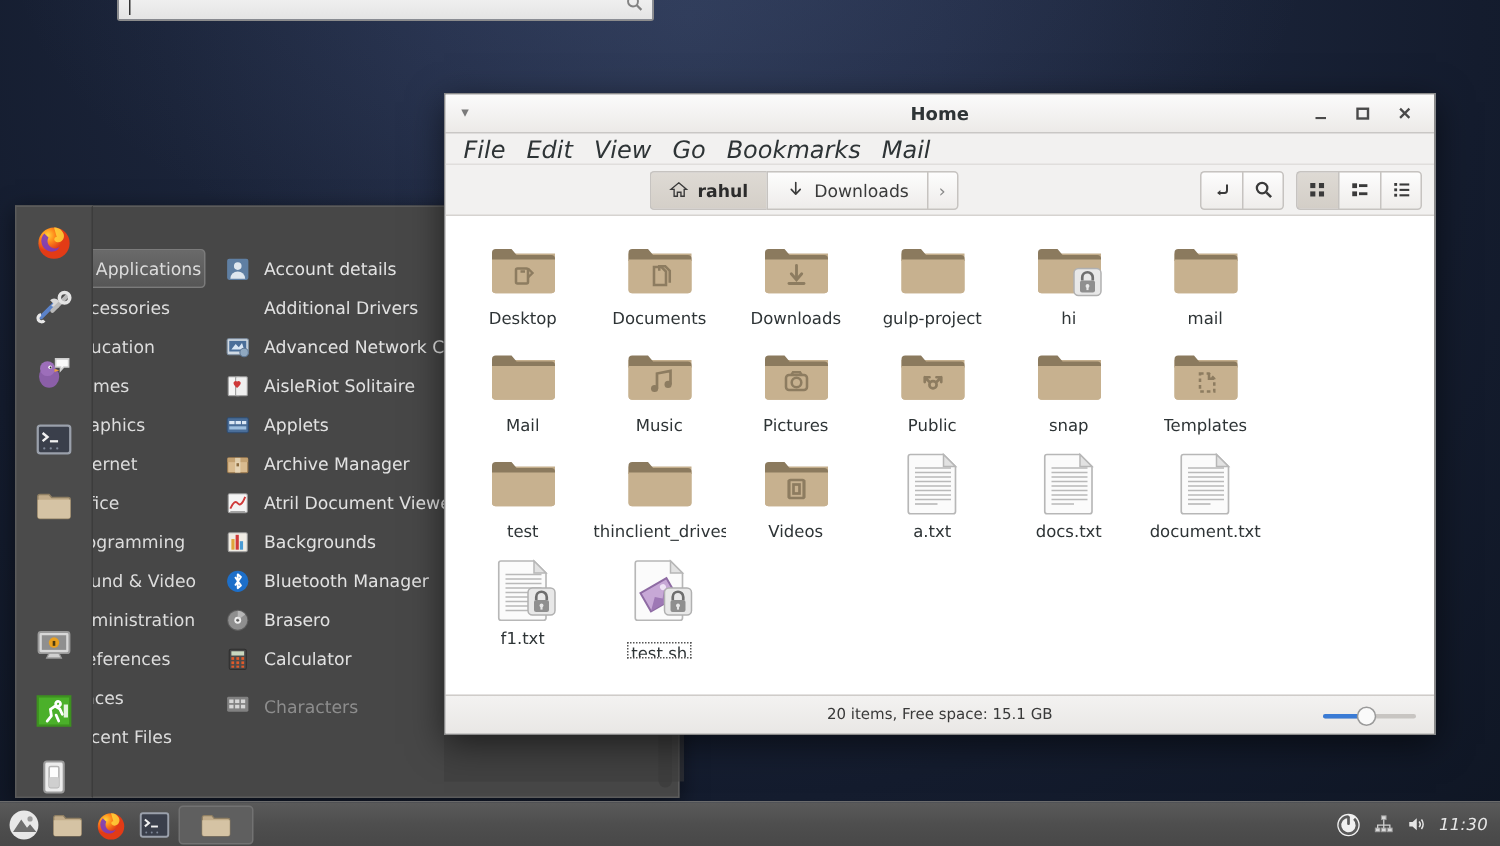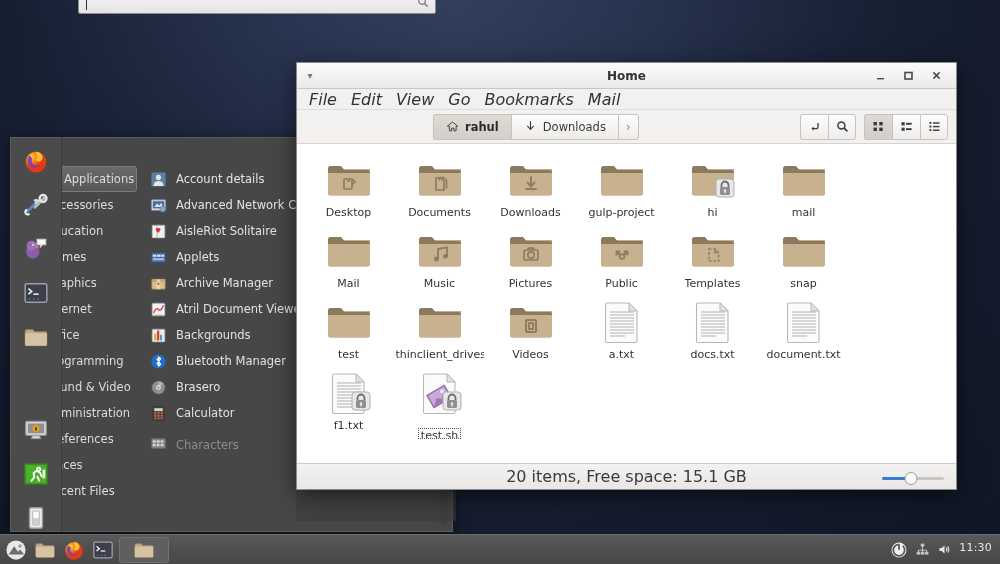--- a/index.html
+++ b/index.html
@@ -24,21 +24,21 @@
   }
 
   
   #panel{
     position:absolute; left:0; bottom:0; width:1000px; height:30px;
     background:linear-gradient(180deg,#5a5a5a 0%,#4e4e4e 50%,#484848 100%);
     border-top:1px solid #6b6b6b;
     display:flex; align-items:center;
   }
   .panel-left{ display:flex; align-items:center; gap:3px; padding-left:3px; }
-  .panel-right{ margin-left:auto; display:flex; gap:7px; padding-right:8px; }
+  .panel-right{ margin-left:auto; display:flex; align-items:center; gap:7px; padding-right:8px;font-style:italic; }
   .tb-btn{
     width:26px;height:26px;display:flex;align-items:center;justify-content:center;
     border-radius:3px;
   }
   .tb-btn.active{ background:#5f5f5f; border:1px solid #727272; }
   .clock{ color:#e7e7e7; font-size:11px; letter-spacing:.2px;}
 
   
   #dock{
     position:absolute; left:10px; top:137px; width:52px; height:395px;
@@ -195,21 +195,21 @@
   .flabel{ font-size:11px; color:#2e3436; margin-top:2px; text-align:center; line-height:13px;
            max-width:88px; overflow:hidden; white-space:nowrap; }
   .fitem.sel .flabel{ outline:1px dotted #555; padding:0 2px;margin-top:12px; }
   .lockbadge{ position:absolute; right:1px; bottom:2px; }
 
   #statusbar{
     flex:0 0 26px; height:26px;
     background:linear-gradient(180deg,#f3f2f1,#e9e7e5);
     border-top:1px solid #cfccc9;
     display:flex; align-items:center; justify-content:center; position:relative;
-    font-size:16px; color:#3a3a3a;
+    font-size:10px; color:#3a3a3a;
   }
   #zoomslider{
     position:absolute; right:12px; top:6px; width:62px; height:14px;
   }
 </style>
 </head>
 <body>
 
 <div id="desktop">
   <div id="desktop-sheen"></div>
@@ -349,20 +349,23 @@
   <div id="app-col">
       <div class="app">
         <span class="ai">
           <svg width="17" height="17" viewBox="0 0 24 24">
             <rect x="2" y="2" width="20" height="20" rx="2" fill="#5f7fa3"></rect>
             <circle cx="12" cy="9" r="3.6" fill="#dfe7ef"></circle>
             <path d="M5 21 a7 7 0 0 1 14 0z" fill="#dfe7ef"></path>
           </svg>
         </span>
         <span>Account details</span>
+      </div>
+      <div class="app noicon">
+        <span>Additional Drivers</span>
       </div>
       <div class="app">
         <span class="ai">
           <svg width="17" height="17" viewBox="0 0 24 24">
             <rect x="2" y="4" width="20" height="15" rx="1.5" fill="#cfd8e2" stroke="#7d8fa2"></rect>
             <rect x="4" y="6" width="16" height="10" fill="#4a6e99"></rect>
             <path d="M6 14 l4-5 3 3 3-4 2 6z" fill="#d8e6f5"></path>
             <circle cx="18" cy="17" r="4" fill="#8fa8c0" stroke="#5d7693"></circle>
           </svg>
         </span>
@@ -843,37 +846,37 @@
             </svg>
           </div>
           <div class="flabel">Public</div>
         </div>
         <div class="fitem">
           <div class="fico">
             <svg width="48" height="48" viewBox="0 0 48 48">
               <path d="M3 13 h42 v24 a2.5 2.5 0 0 1 -2.5 2.5 H5.5 A2.5 2.5 0 0 1 3 37 Z" fill="#c4ae8c"></path>
               <path d="M3 12.5 a2.5 2.5 0 0 1 2.5-2.5 H16 l3.4 4 H42.5 A2.5 2.5 0 0 1 45 16.5 V18 H3 Z" fill="#8b7a5e"></path>
               <path d="M3 17 h42 v20 a2.5 2.5 0 0 1 -2.5 2.5 H5.5 A2.5 2.5 0 0 1 3 37 Z" fill="#c7b18f"></path>
+            </svg>
+          </div>
+          <div class="flabel">snap</div>
+        </div>
+        <div class="fitem">
+          <div class="fico">
+            <svg width="48" height="48" viewBox="0 0 48 48">
+              <path d="M3 13 h42 v24 a2.5 2.5 0 0 1 -2.5 2.5 H5.5 A2.5 2.5 0 0 1 3 37 Z" fill="#c4ae8c"></path>
+              <path d="M3 12.5 a2.5 2.5 0 0 1 2.5-2.5 H16 l3.4 4 H42.5 A2.5 2.5 0 0 1 45 16.5 V18 H3 Z" fill="#8b7a5e"></path>
+              <path d="M3 17 h42 v20 a2.5 2.5 0 0 1 -2.5 2.5 H5.5 A2.5 2.5 0 0 1 3 37 Z" fill="#c7b18f"></path>
               <g fill="none" stroke="#8d7c60" stroke-width="1.7">
                 <path d="M20 22 h6 l3.5 3.5 V34 h-9.5z" stroke-dasharray="2.4 2"></path>
                 <path d="M26 22 v3.5 h3.5"></path>
               </g>
             </svg>
           </div>
           <div class="flabel">Templates</div>
-        </div>
-        <div class="fitem">
-          <div class="fico">
-            <svg width="48" height="48" viewBox="0 0 48 48">
-              <path d="M3 13 h42 v24 a2.5 2.5 0 0 1 -2.5 2.5 H5.5 A2.5 2.5 0 0 1 3 37 Z" fill="#c4ae8c"></path>
-              <path d="M3 12.5 a2.5 2.5 0 0 1 2.5-2.5 H16 l3.4 4 H42.5 A2.5 2.5 0 0 1 45 16.5 V18 H3 Z" fill="#8b7a5e"></path>
-              <path d="M3 17 h42 v20 a2.5 2.5 0 0 1 -2.5 2.5 H5.5 A2.5 2.5 0 0 1 3 37 Z" fill="#c7b18f"></path>
-            </svg>
-          </div>
-          <div class="flabel">snap</div>
         </div>
         <div class="fitem">
           <div class="fico">
             <svg width="48" height="48" viewBox="0 0 48 48">
               <path d="M3 13 h42 v24 a2.5 2.5 0 0 1 -2.5 2.5 H5.5 A2.5 2.5 0 0 1 3 37 Z" fill="#c4ae8c"></path>
               <path d="M3 12.5 a2.5 2.5 0 0 1 2.5-2.5 H16 l3.4 4 H42.5 A2.5 2.5 0 0 1 45 16.5 V18 H3 Z" fill="#8b7a5e"></path>
               <path d="M3 17 h42 v20 a2.5 2.5 0 0 1 -2.5 2.5 H5.5 A2.5 2.5 0 0 1 3 37 Z" fill="#c7b18f"></path>
             </svg>
           </div>
           <div class="flabel">test</div>

